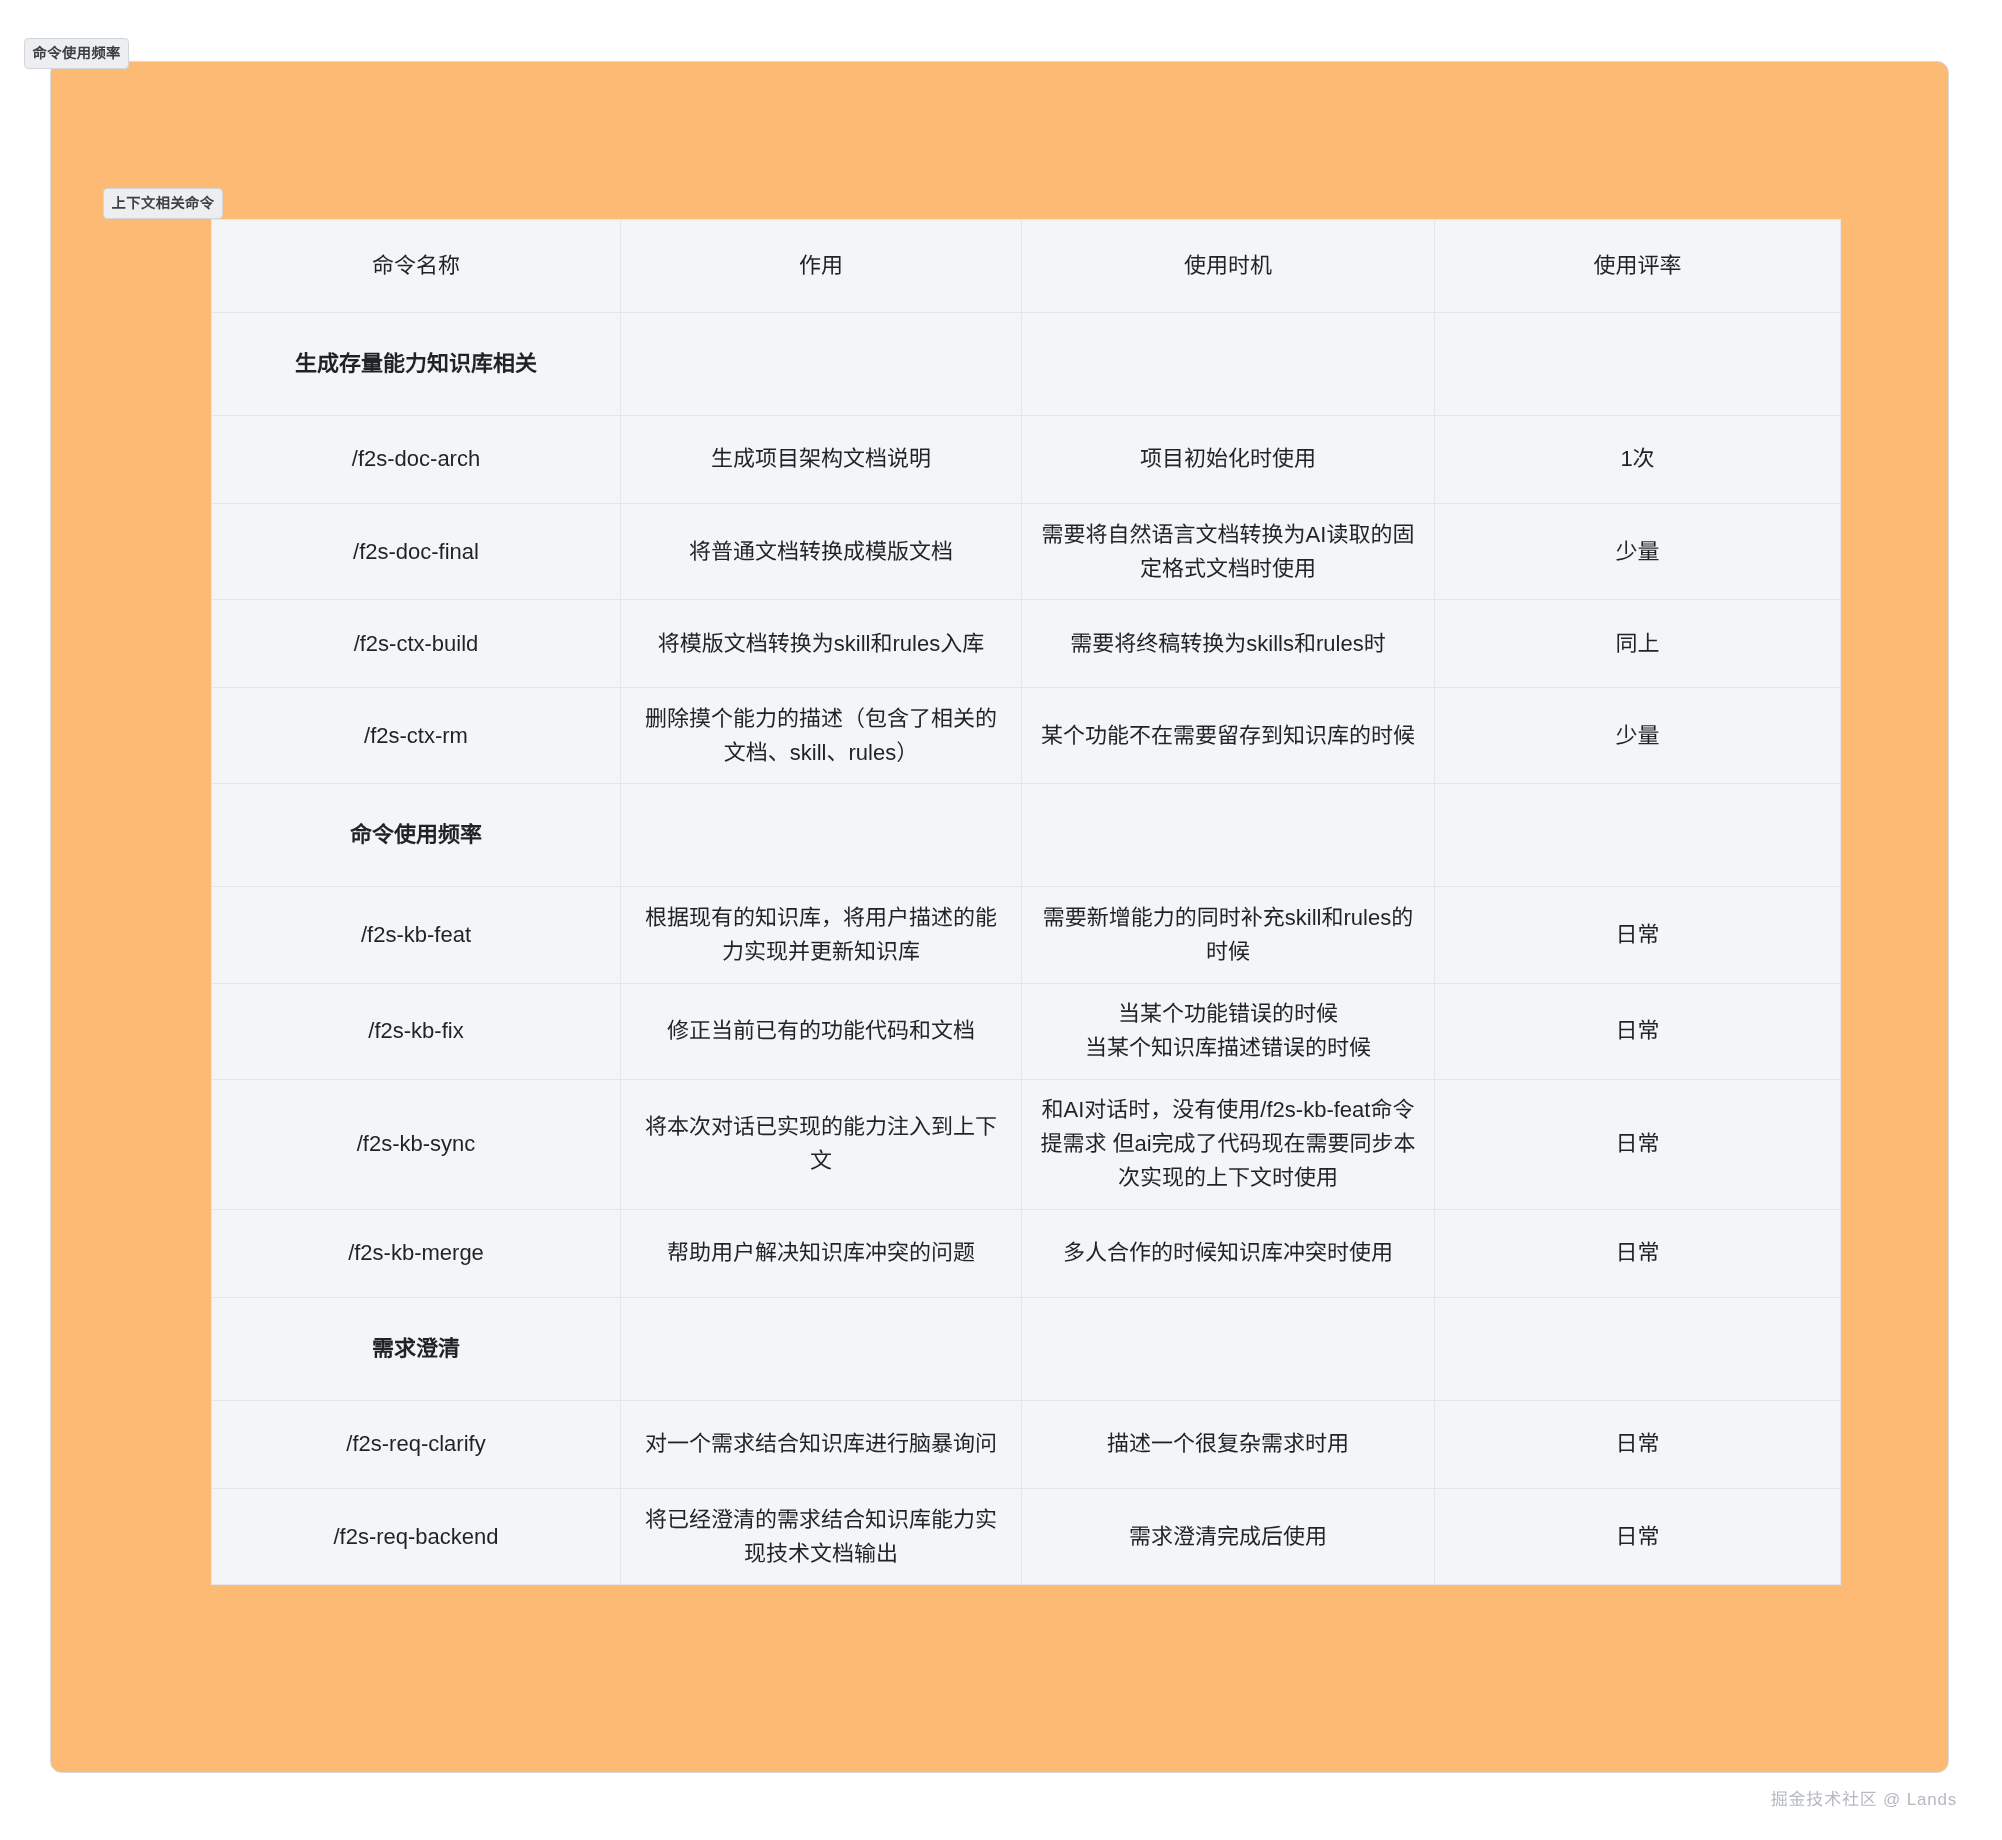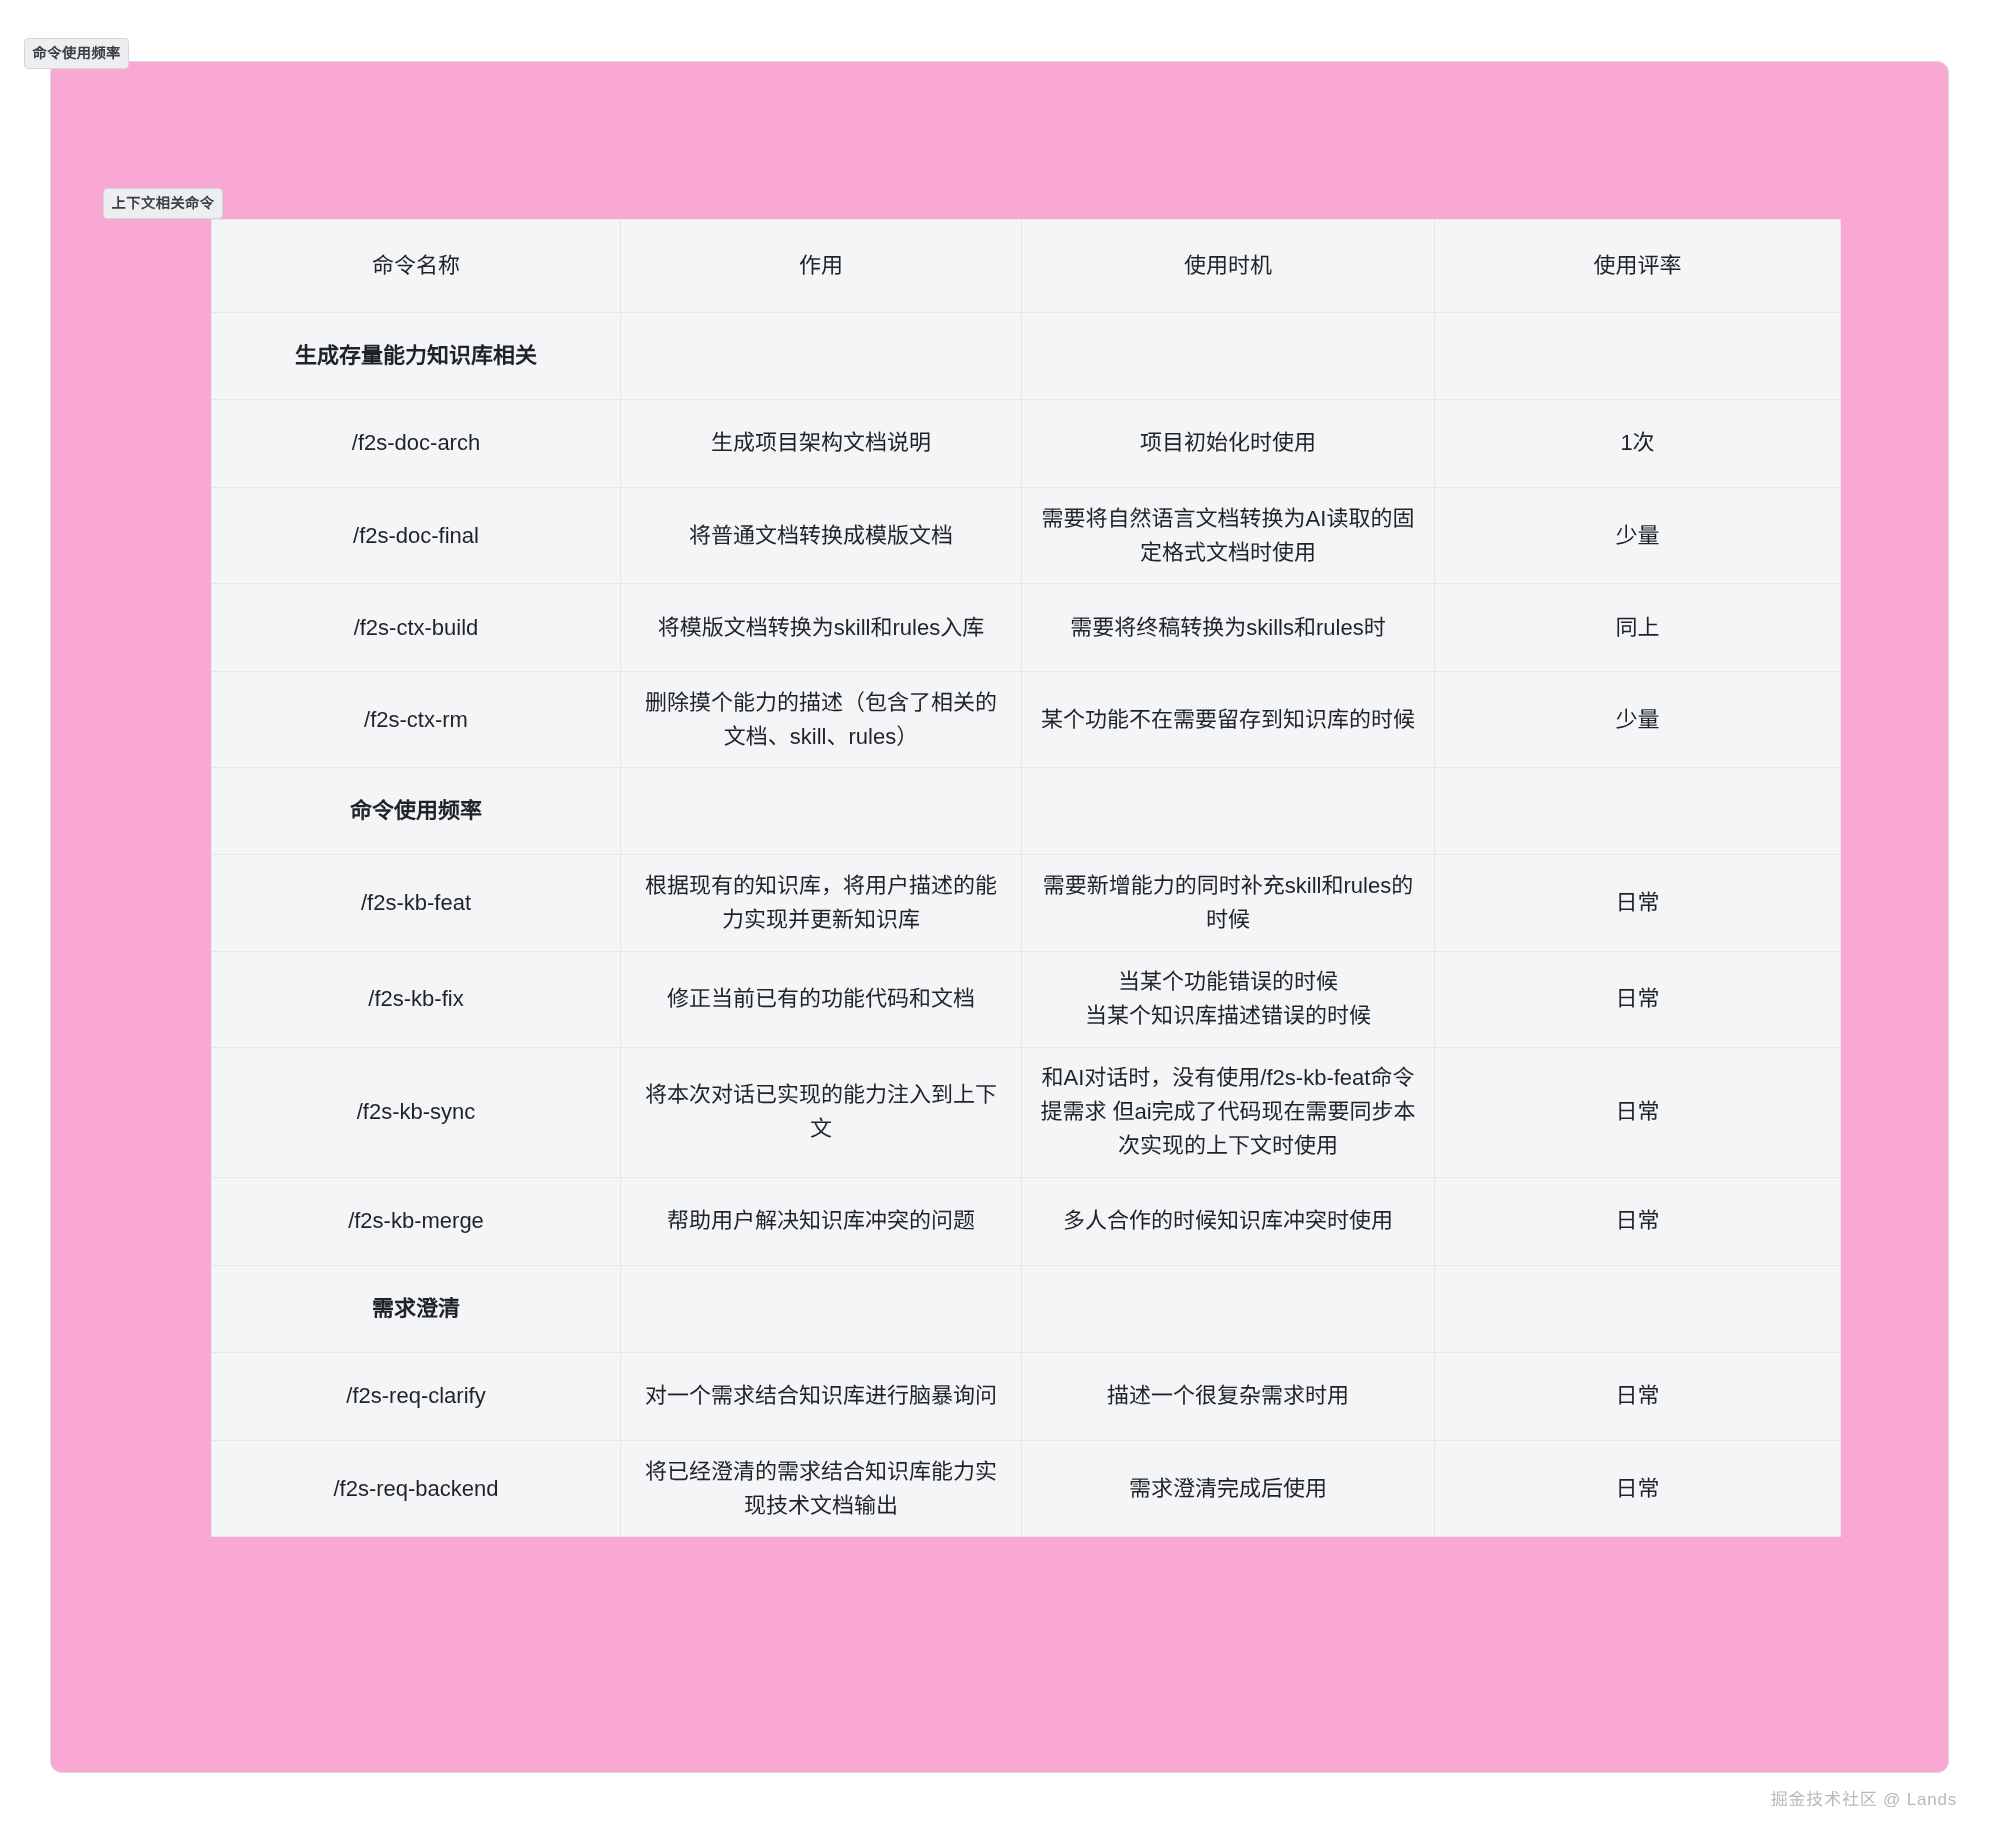--- a/index.html
+++ b/index.html
@@ -52,21 +52,21 @@
   }
 
   
   .panel {
     position: absolute;
     left: 50px;
     top: 61px;
     width: 1899px;
     height: 1712px;
     box-sizing: border-box;
-    background: #f9a8d4;
+    background: #fdba74;
     border: 0.8px solid #d7dade;
     border-radius: 11.8px;
   }
 
   
   .table-wrap {
     position: absolute;
     left: 124px;         
     top: 157px;          
     width: 1628px;       
@@ -101,21 +101,21 @@
   table.cmd-table th {
     font-weight: normal;
     height: 93px;
   }
   table.cmd-table td {
     height: 88px;
   }
 
   
   tr.section-row td {
-    height: 87px;
+    height: 103px;
   }
   tr.section-row td.section-title {
     font-weight: bold;
     color: #1f2328;
   }
 
   
   .ml { white-space: pre-line; }
 
   

